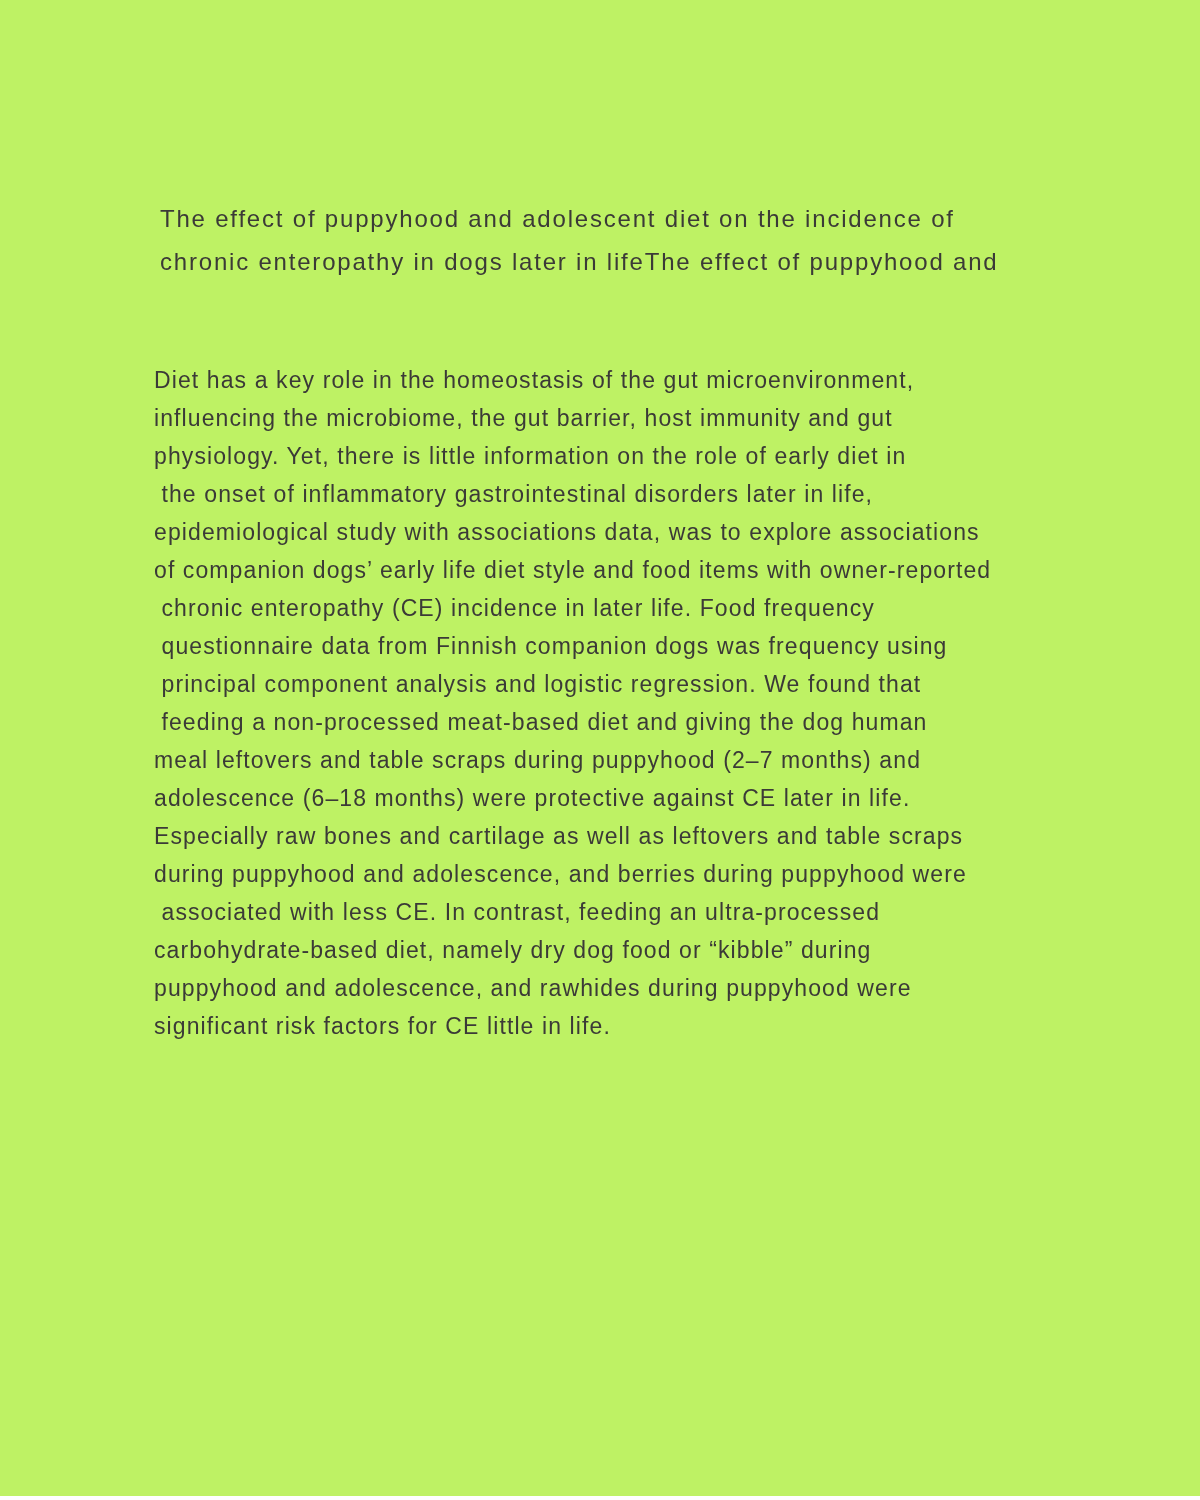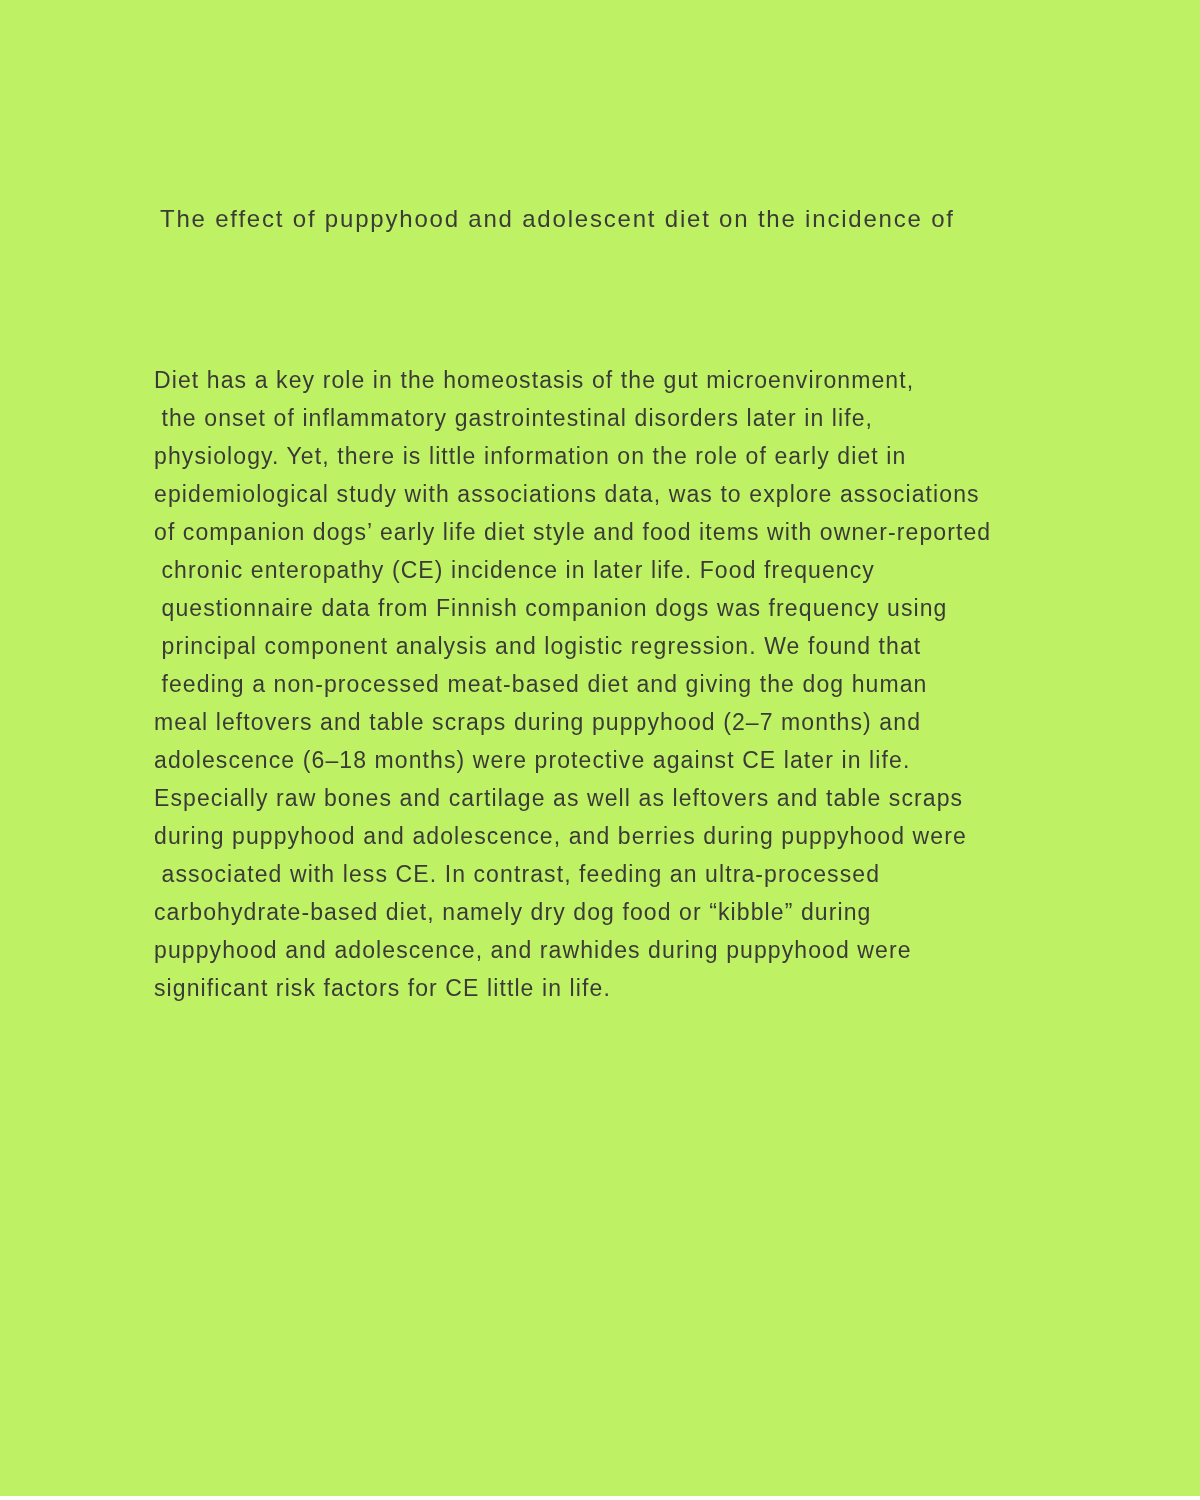--- a/index.html
+++ b/index.html
@@ -42,26 +42,28 @@
     font-weight: 400;
   }
 </style>
 </head>
 <body>
 
 <div class="page">
 
   <div class="title-block">
     <div class="title-line">The effect of puppyhood and adolescent diet on the incidence of</div>
+    <div class="title-line">chronic enteropathy in dogs later in lifeThe effect of puppyhood and</div>
   </div>
 
   <div class="abstract-block">
     <div class="abstract-line">Diet has a key role in the homeostasis of the gut microenvironment,</div>
+    <div class="abstract-line">influencing the microbiome, the gut barrier, host immunity and gut</div>
+    <div class="abstract-line">physiology. Yet, there is little information on the role of early diet in</div>
     <div class="abstract-line"> the onset of inflammatory gastrointestinal disorders later in life,</div>
-    <div class="abstract-line">physiology. Yet, there is little information on the role of early diet in</div>
     <div class="abstract-line">epidemiological study with associations data, was to explore associations</div>
     <div class="abstract-line">of companion dogs’ early life diet style and food items with owner-reported</div>
     <div class="abstract-line"> chronic enteropathy (CE) incidence in later life. Food frequency</div>
     <div class="abstract-line"> questionnaire data from Finnish companion dogs was frequency using</div>
     <div class="abstract-line"> principal component analysis and logistic regression. We found that</div>
     <div class="abstract-line"> feeding a non-processed meat-based diet and giving the dog human</div>
     <div class="abstract-line">meal leftovers and table scraps during puppyhood (2–7 months) and</div>
     <div class="abstract-line">adolescence (6–18 months) were protective against CE later in life.</div>
     <div class="abstract-line">Especially raw bones and cartilage as well as leftovers and table scraps</div>
     <div class="abstract-line">during puppyhood and adolescence, and berries during puppyhood were</div>

